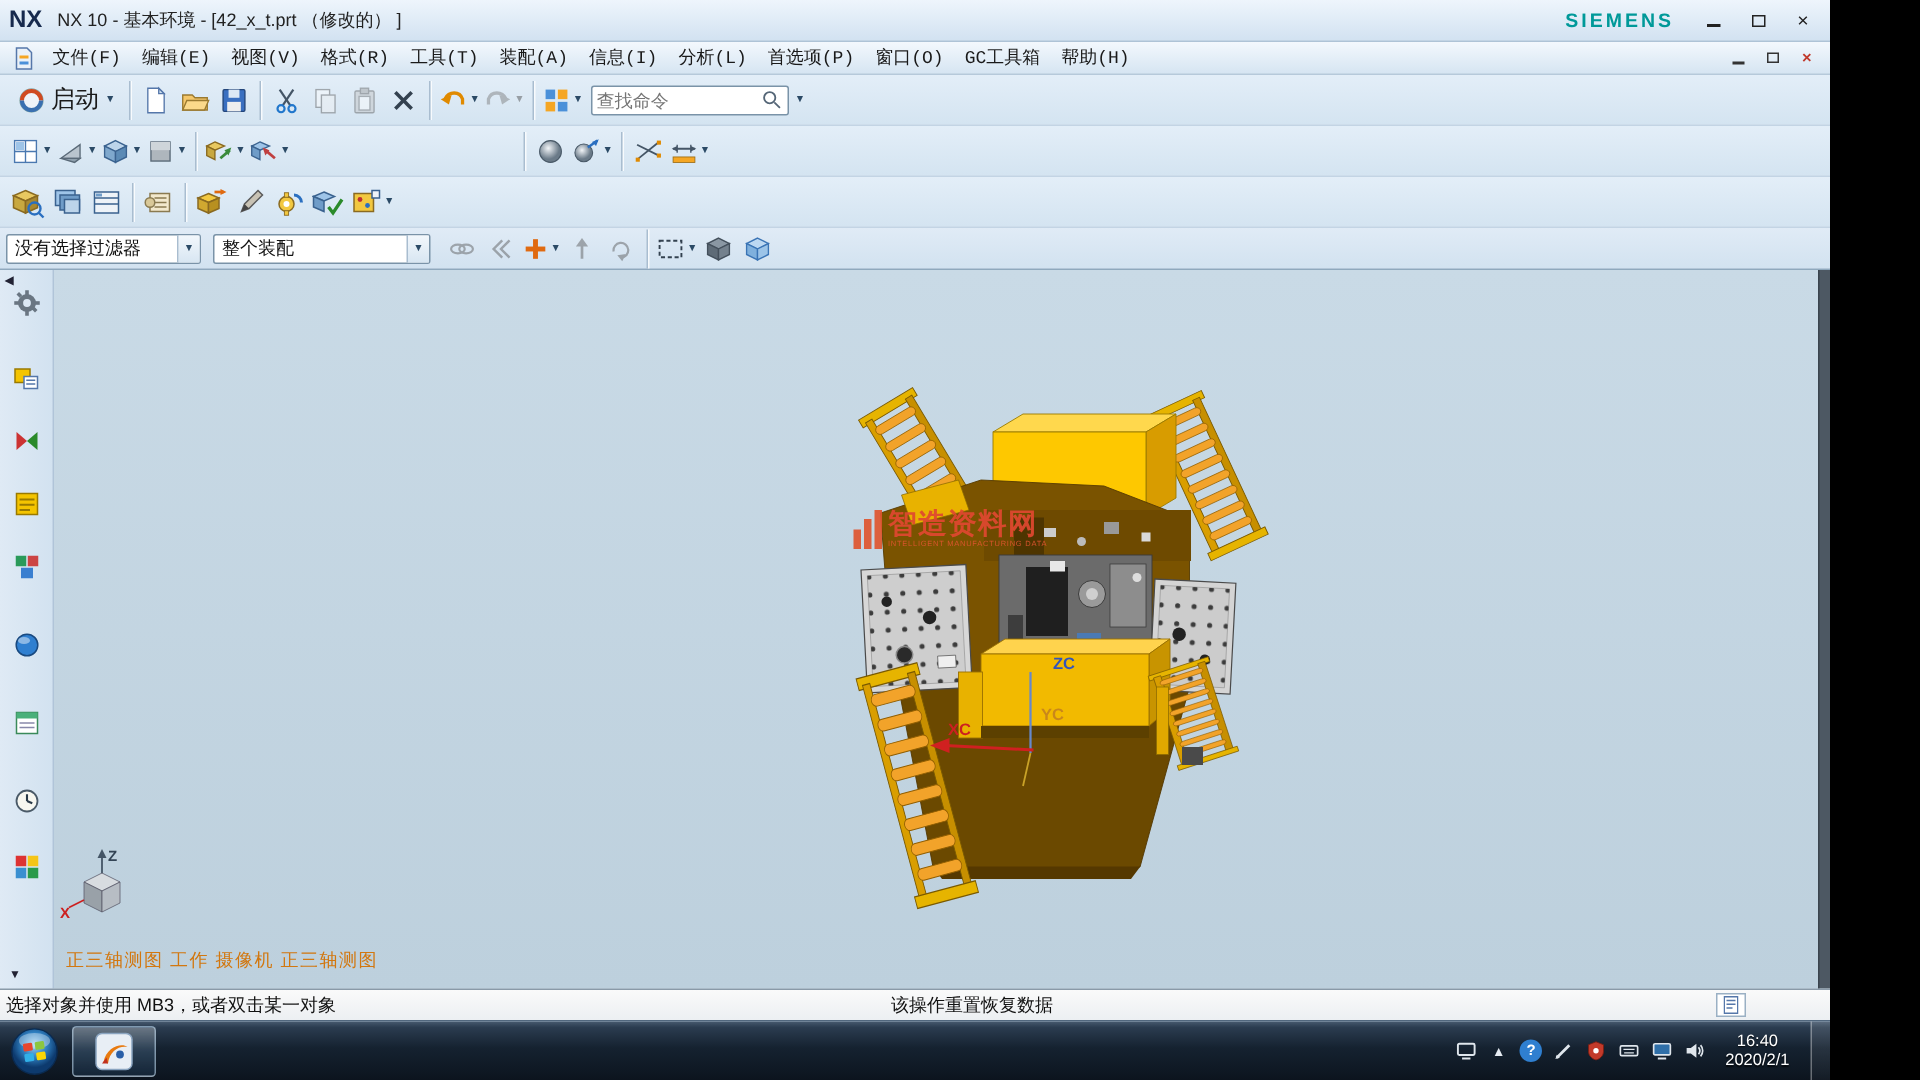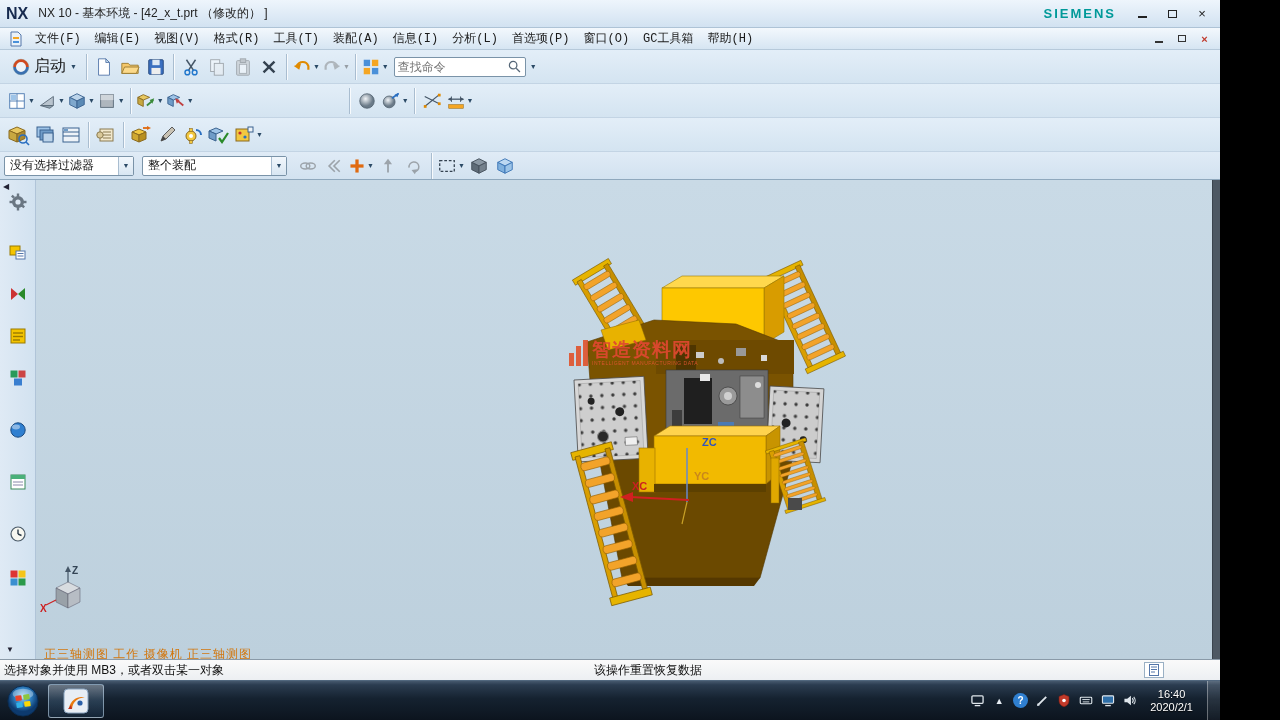--- a/index.html
+++ b/index.html
@@ -65,21 +65,21 @@
   
   .main { height:479px; display:flex; }
   .resbar { width:36px; background:linear-gradient(90deg,#dfeaf5,#d2e2f0); border-right:1px solid #b0c4d8; display:flex; flex-direction:column; align-items:center; }
   .res-chevron { font-size:8px; color:#223; align-self:flex-start; margin:2px 0 0 3px; }
   .res-chevron.bottom { align-self:flex-start; margin:0 0 5px 6px; }
   .res-icon { width:20px; height:18px; display:flex; align-items:center; justify-content:center; }
   .res-spacer { flex:1; }
   .viewport { position:relative; flex:1; background:linear-gradient(#c9dae6,#bdd0dd); overflow:hidden; }
   .right-strip { width:8px; background:#4d5863; border-left:1px solid #3a444e; }
 
-  .view-label { position:absolute; left:8px; top:466px; color:#d2770f; font-size:12px; letter-spacing:1px; }
+  .view-label { position:absolute; left:8px; top:452px; color:#d2770f; font-size:12px; letter-spacing:1px; }
 
   .watermark { position:absolute; left:533px; top:160px; display:flex; align-items:flex-end; gap:4px; opacity:.92; }
   .wm-logo { display:flex; align-items:flex-end; gap:2px; }
   .wm-logo i { display:block; width:5px; background:#e05530; }
   .wm-logo i:nth-child(1){ height:13px; }
   .wm-logo i:nth-child(2){ height:20px; }
   .wm-logo i:nth-child(3){ height:26px; }
   .wm-text { line-height:1; }
   .wm-title { font-size:19px; font-weight:bold; color:#e04830; letter-spacing:1px; }
   .wm-sub { font-size:5px; color:#e05530; margin-top:2px; letter-spacing:.5px; }

